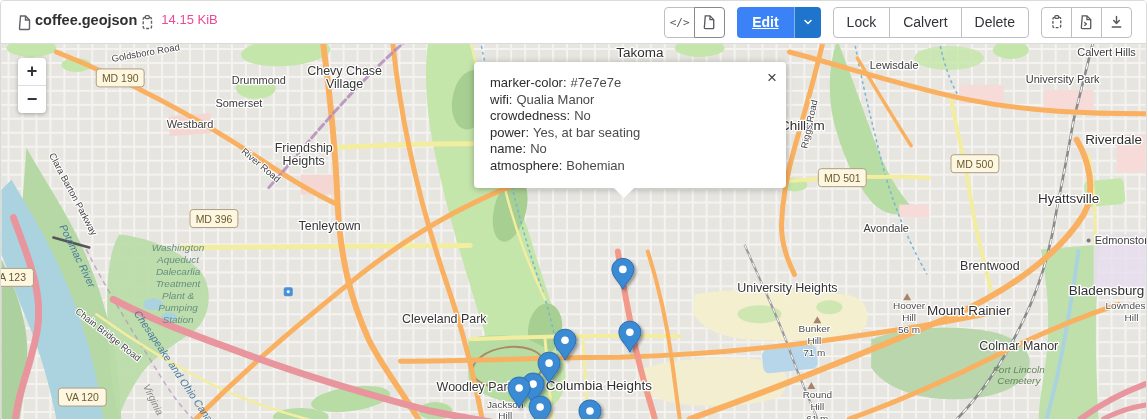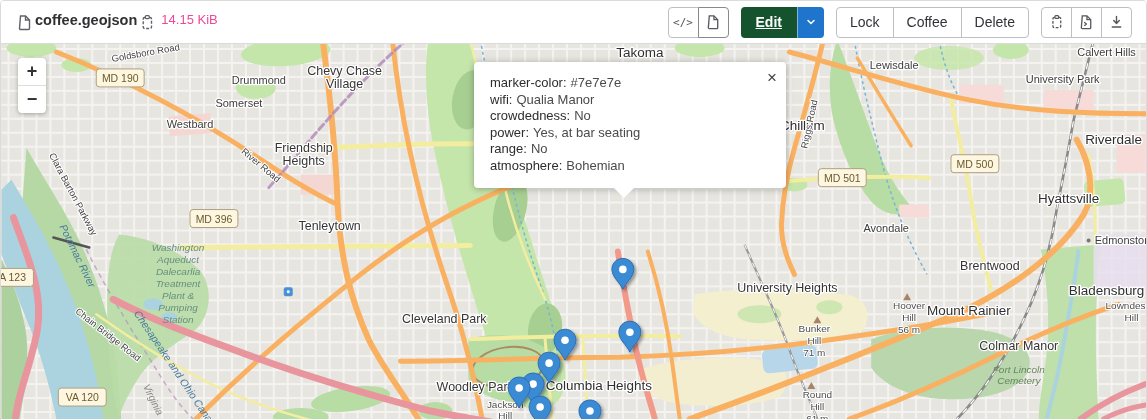--- a/index.html
+++ b/index.html
@@ -12,21 +12,21 @@
   .iconbtn{background:none;border:none;padding:2px;display:flex;align-items:center;cursor:pointer;}
   .hdr .right{margin-left:auto;display:flex;align-items:center;gap:12px;}
   .bgroup{display:flex;}
   .bgroup .btn{background:#fff;border:1px solid #bfbfc3;height:31px;padding:0 13px;font-size:14px;color:#333238;cursor:pointer;margin-left:-1px;display:flex;align-items:center;justify-content:center;}
   .bgroup .btn:first-child{border-radius:4px 0 0 4px;margin-left:0;}
   .bgroup .btn:last-child{border-radius:0 4px 4px 0;}
   .btn.icon{width:31px;padding:0;}
   .btn.sel{border-color:#89888d;position:relative;z-index:2;}
   .codeglyph{font-size:11px;color:#57575c;font-family:"DejaVu Sans Mono",monospace;}
   .editsplit{display:flex;border-radius:4px;overflow:hidden;}
-  .editmain{background:#14532d;color:#fff;border:none;height:31px;padding:0 15px;font-size:14px;font-weight:600;cursor:pointer;text-decoration:underline;}
+  .editmain{background:#3b82f6;color:#fff;border:none;height:31px;padding:0 15px;font-size:14px;font-weight:600;cursor:pointer;text-decoration:underline;}
   .editcaret{background:#1f75cb;border:none;border-left:1px solid rgba(255,255,255,.45);width:27px;display:flex;align-items:center;justify-content:center;cursor:pointer;}
   
   .map{position:relative;width:1145px;height:375px;overflow:hidden;background:#ebe9e4;cursor:grab;}
   .map svg{display:block;}
   svg text{font-family:"Liberation Sans",sans-serif;}
   .pl,.ps,.pt,.ph{text-anchor:middle;paint-order:stroke;stroke:#fff;stroke-width:2.6px;stroke-linejoin:round;}
   .pt{font-size:13.5px;fill:#2f2f2f;}
   .pl{font-size:12.5px;fill:#353535;}
   .ps{font-size:11px;fill:#3c3c3c;}
   .ph{font-size:10px;fill:#4e4e4e;stroke-width:2px;}
@@ -86,21 +86,21 @@
         <button class="editmain">Edit</button>
         <button class="editcaret">
           <svg width="12" height="12" viewBox="0 0 16 16">
               <path d="M4 6l4 4 4-4" fill="none" stroke="#fff" stroke-width="2" stroke-linecap="round" stroke-linejoin="round"></path>
             </svg>
         </button>
       </div>
 
       <div class="bgroup">
         <button class="btn">Lock</button>
-        <button class="btn">Coffee</button>
+        <button class="btn">Calvert</button>
         <button class="btn">Delete</button>
       </div>
 
       <div class="bgroup">
         <button class="btn icon">
           <svg width="15" height="16" viewBox="0 0 16 17">
               <rect x="4.2" y="3.5" width="8.3" height="11" rx="1.5" fill="none" stroke="#57575c" stroke-width="1.4" stroke-dasharray="3 1.6"></rect>
               <rect x="6.3" y="1.6" width="4" height="3" rx="1" fill="#fff" stroke="#57575c" stroke-width="1.3"></rect>
             </svg>
         </button>
@@ -349,18 +349,18 @@
       <div class="zdiv"></div>
       <button>−</button>
     </div>
 
     <div class="popup">
       <button class="popup-close">×</button>
       <div class="prop"><b>marker-color:</b><span>#7e7e7e</span></div>
       <div class="prop"><b>wifi:</b><span>Qualia Manor</span></div>
       <div class="prop"><b>crowdedness:</b><span>No</span></div>
       <div class="prop"><b>power:</b><span>Yes, at bar seating</span></div>
-      <div class="prop"><b>range:</b><span>No</span></div>
+      <div class="prop"><b>name:</b><span>No</span></div>
       <div class="prop"><b>atmosphere:</b><span>Bohemian</span></div>
       <div class="popup-tail"></div>
     </div>
   </div>
 </div>
 
 </body></html>

